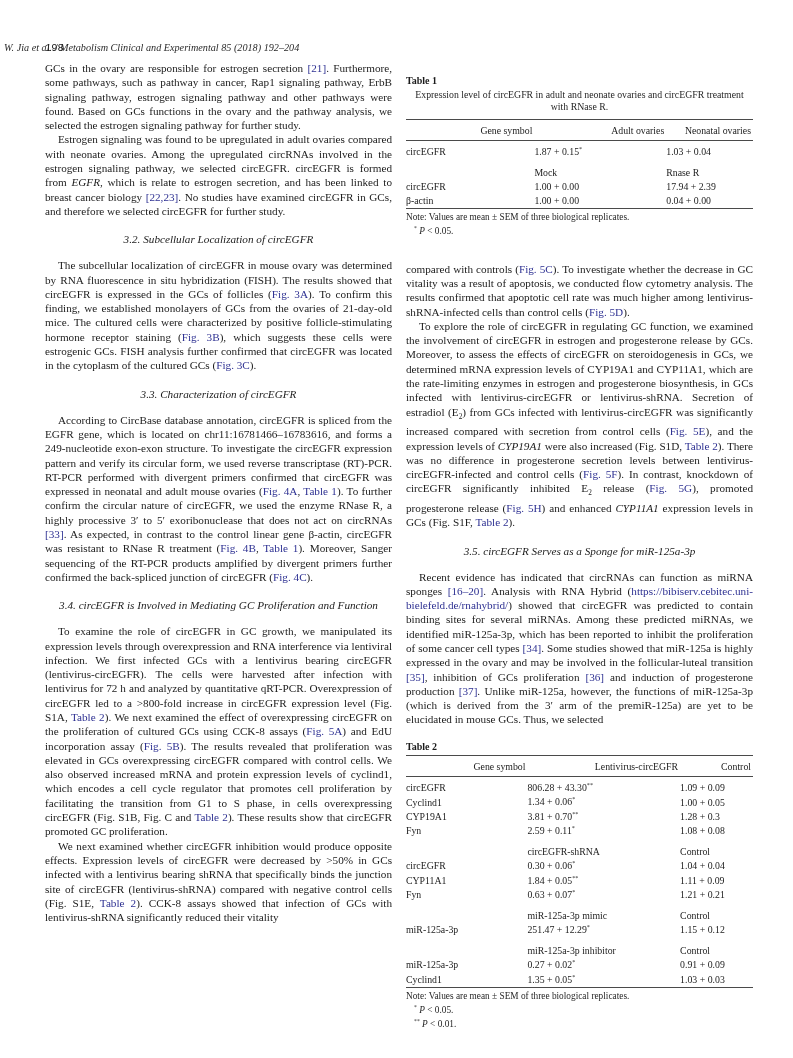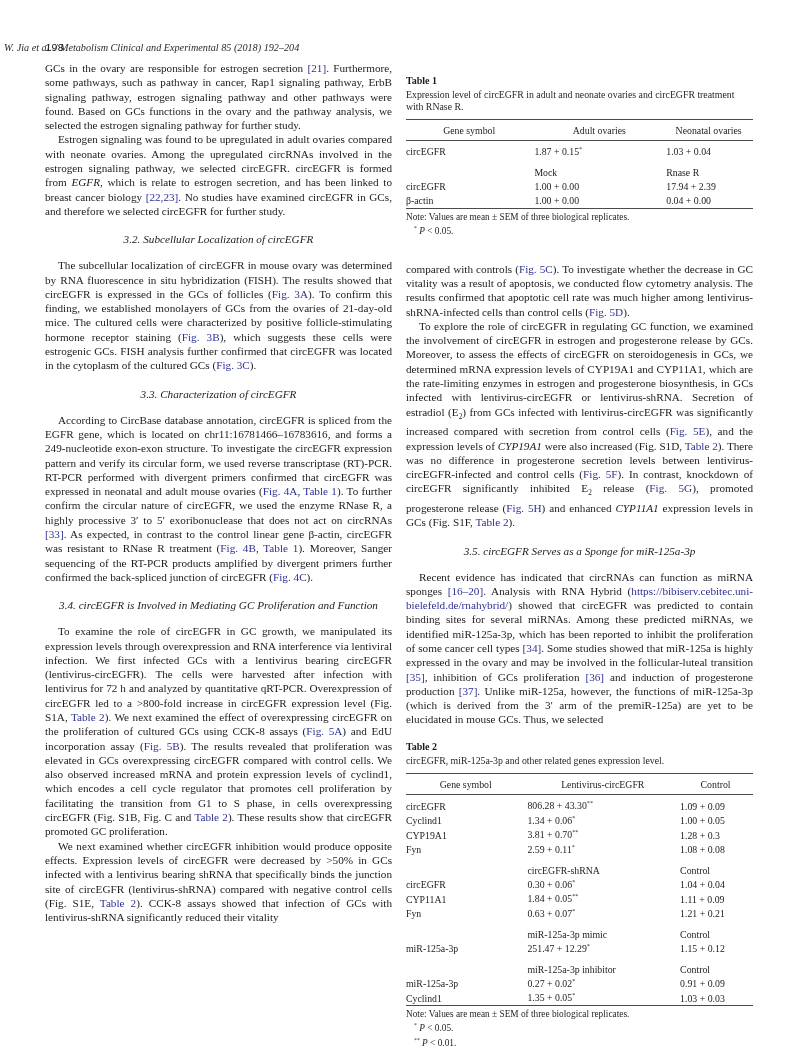--- a/index.html
+++ b/index.html
@@ -14,24 +14,24 @@
   p.body{font-size:11.2px;line-height:14.3px;text-align:justify;margin:0;}
   p.body.ind{text-indent:13px;}
   .sec{font-size:11.2px;font-style:italic;margin:15px 0 13px 0;text-align:center;}
   .lnk{color:#2e3192;cursor:pointer;}
   .it{font-style:italic;}
   .sb{font-size:0.65em;vertical-align:sub;}
   .sp{font-size:0.62em;vertical-align:super;}
   
   .tablebox{margin:14px 0 24px 0;}
   .tbl-label{font-size:10px;font-weight:bold;margin:0 0 3px 0;}
-  .tbl-caption{font-size:9.8px;line-height:11.6px;color:#262626;margin:0 0 7px 0;}
+  .tbl-caption{font-size:9.8px;line-height:11.6px;color:#262626;margin:0 0 7px 0;text-align:center;}
   table.sci{width:100%;border-collapse:collapse;border-top:1.4px solid #4a4a4a;
             border-bottom:1.4px solid #4a4a4a;font-size:9.8px;table-layout:fixed;}
-  table.sci th{text-align:center;font-weight:normal;padding:5px 2px 4px 0;
+  table.sci th{text-align:right;font-weight:normal;padding:5px 2px 4px 0;
                border-bottom:1px solid #4a4a4a;margin-top:13px;}
   table.sci td{padding:1.6px 2px 1.6px 0;vertical-align:bottom;}
   table.sci tr.subhead td{font-weight:normal;padding-top:8px;}
   table.sci tr.firstdata td{padding-top:5px;}
   table.sci tr.lastdata td{}
   .tbl-notes{font-size:9.3px;line-height:11.3px;color:#262626;margin-top:3px;}
   .tbl-notes .note-line{margin:0;}
   .tbl-notes .note-marked{padding-left:8px;}
 </style>
 </head>
@@ -95,21 +95,20 @@
           <div class="note-line"><span>Note: Values are mean ± SEM of three biological replicates.</span></div>
           <div class="note-line note-marked"><span class="sp">*</span><span> </span><span class="it">P</span><span> &lt; 0.05.</span></div>
         </div>
       </div>
       <p class="body"><span>compared with controls (</span><span class="lnk">Fig. 5C</span><span>). To investigate whether the decrease in GC vitality was a result of apoptosis, we conducted flow cytometry analysis. The results confirmed that apoptotic cell rate was much higher among lentivirus-shRNA-infected cells than control cells (</span><span class="lnk">Fig. 5D</span><span>).</span></p>
       <p class="body ind"><span>To explore the role of circEGFR in regulating GC function, we examined the involvement of circEGFR in estrogen and progesterone release by GCs. Moreover, to assess the effects of circEGFR on steroidogenesis in GCs, we determined mRNA expression levels of CYP19A1 and CYP11A1, which are the rate-limiting enzymes in estrogen and progesterone biosynthesis, in GCs infected with lentivirus-circEGFR or lentivirus-shRNA. Secretion of estradiol (E</span><span class="sb">2</span><span>) from GCs infected with lentivirus-circEGFR was significantly increased compared with secretion from control cells (</span><span class="lnk">Fig. 5E</span><span>), and the expression levels of </span><span class="it">CYP19A1</span><span> were also increased (Fig. S1D, </span><span class="lnk">Table 2</span><span>). There was no difference in progesterone secretion levels between lentivirus-circEGFR-infected and control cells (</span><span class="lnk">Fig. 5F</span><span>). In contrast, knockdown of circEGFR significantly inhibited E</span><span class="sb">2</span><span> release (</span><span class="lnk">Fig. 5G</span><span>), promoted progesterone release (</span><span class="lnk">Fig. 5H</span><span>) and enhanced </span><span class="it">CYP11A1</span><span> expression levels in GCs (Fig. S1F, </span><span class="lnk">Table 2</span><span>).</span></p>
       <div class="sec">3.5. circEGFR Serves as a Sponge for miR-125a-3p</div>
       <p class="body ind"><span>Recent evidence has indicated that circRNAs can function as miRNA sponges </span><span class="lnk">[16–20]</span><span>. Analysis with RNA Hybrid (</span><span class="lnk">https://bibiserv.cebitec.uni-bielefeld.de/rnahybrid/</span><span>) showed that circEGFR was predicted to contain binding sites for several miRNAs. Among these predicted miRNAs, we identified miR-125a-3p, which has been reported to inhibit the proliferation of some cancer cell types </span><span class="lnk">[34]</span><span>. Some studies showed that miR-125a is highly expressed in the ovary and may be involved in the follicular-luteal transition </span><span class="lnk">[35]</span><span>, inhibition of GCs proliferation </span><span class="lnk">[36]</span><span> and induction of progesterone production </span><span class="lnk">[37]</span><span>. Unlike miR-125a, however, the functions of miR-125a-3p (which is derived from the 3′ arm of the premiR-125a) are yet to be elucidated in mouse GCs. Thus, we selected</span></p>
       <div class="tablebox">
         <div class="tbl-label">Table 2</div>
-        <div class="tbl-caption">circEGFR, miR-125a-3p and other related genes expression level.</div>
         <table class="sci">
           <colgroup>
             <col style="width: 35%;">
             <col style="width: 44%;">
             <col style="width: 21%;">
           </colgroup>
           <thead>
             <tr>
               <th>Gene symbol</th>
               <th>Lentivirus-circEGFR</th>

